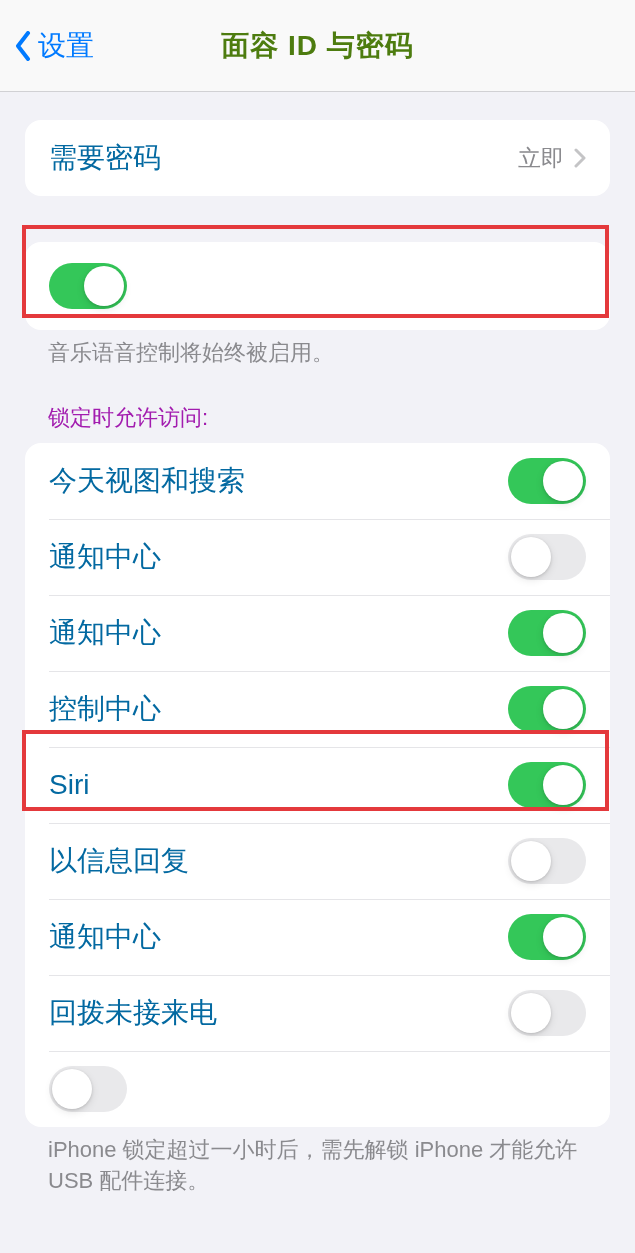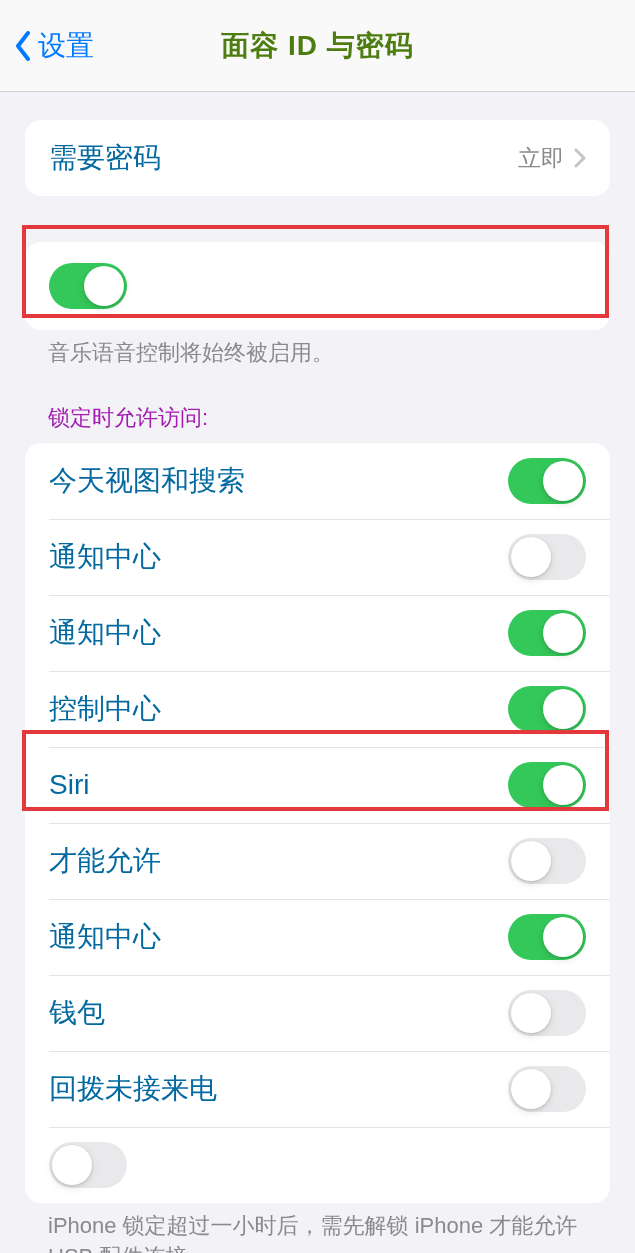--- a/index.html
+++ b/index.html
@@ -215,34 +215,28 @@
         <div class="toggle-knob"></div>
       </div>
     </div>
     <div class="row">
       <span class="row-label">Siri</span>
       <div class="toggle on">
         <div class="toggle-knob"></div>
       </div>
     </div>
     <div class="row">
-      <span class="row-label">才能允许</span>
+      <span class="row-label">以信息回复</span>
       <div class="toggle off">
         <div class="toggle-knob"></div>
       </div>
     </div>
     <div class="row">
       <span class="row-label">通知中心</span>
       <div class="toggle on">
-        <div class="toggle-knob"></div>
-      </div>
-    </div>
-    <div class="row">
-      <span class="row-label">钱包</span>
-      <div class="toggle off">
         <div class="toggle-knob"></div>
       </div>
     </div>
     <div class="row">
       <span class="row-label">回拨未接来电</span>
       <div class="toggle off">
         <div class="toggle-knob"></div>
       </div>
     </div>
     <div class="row">

